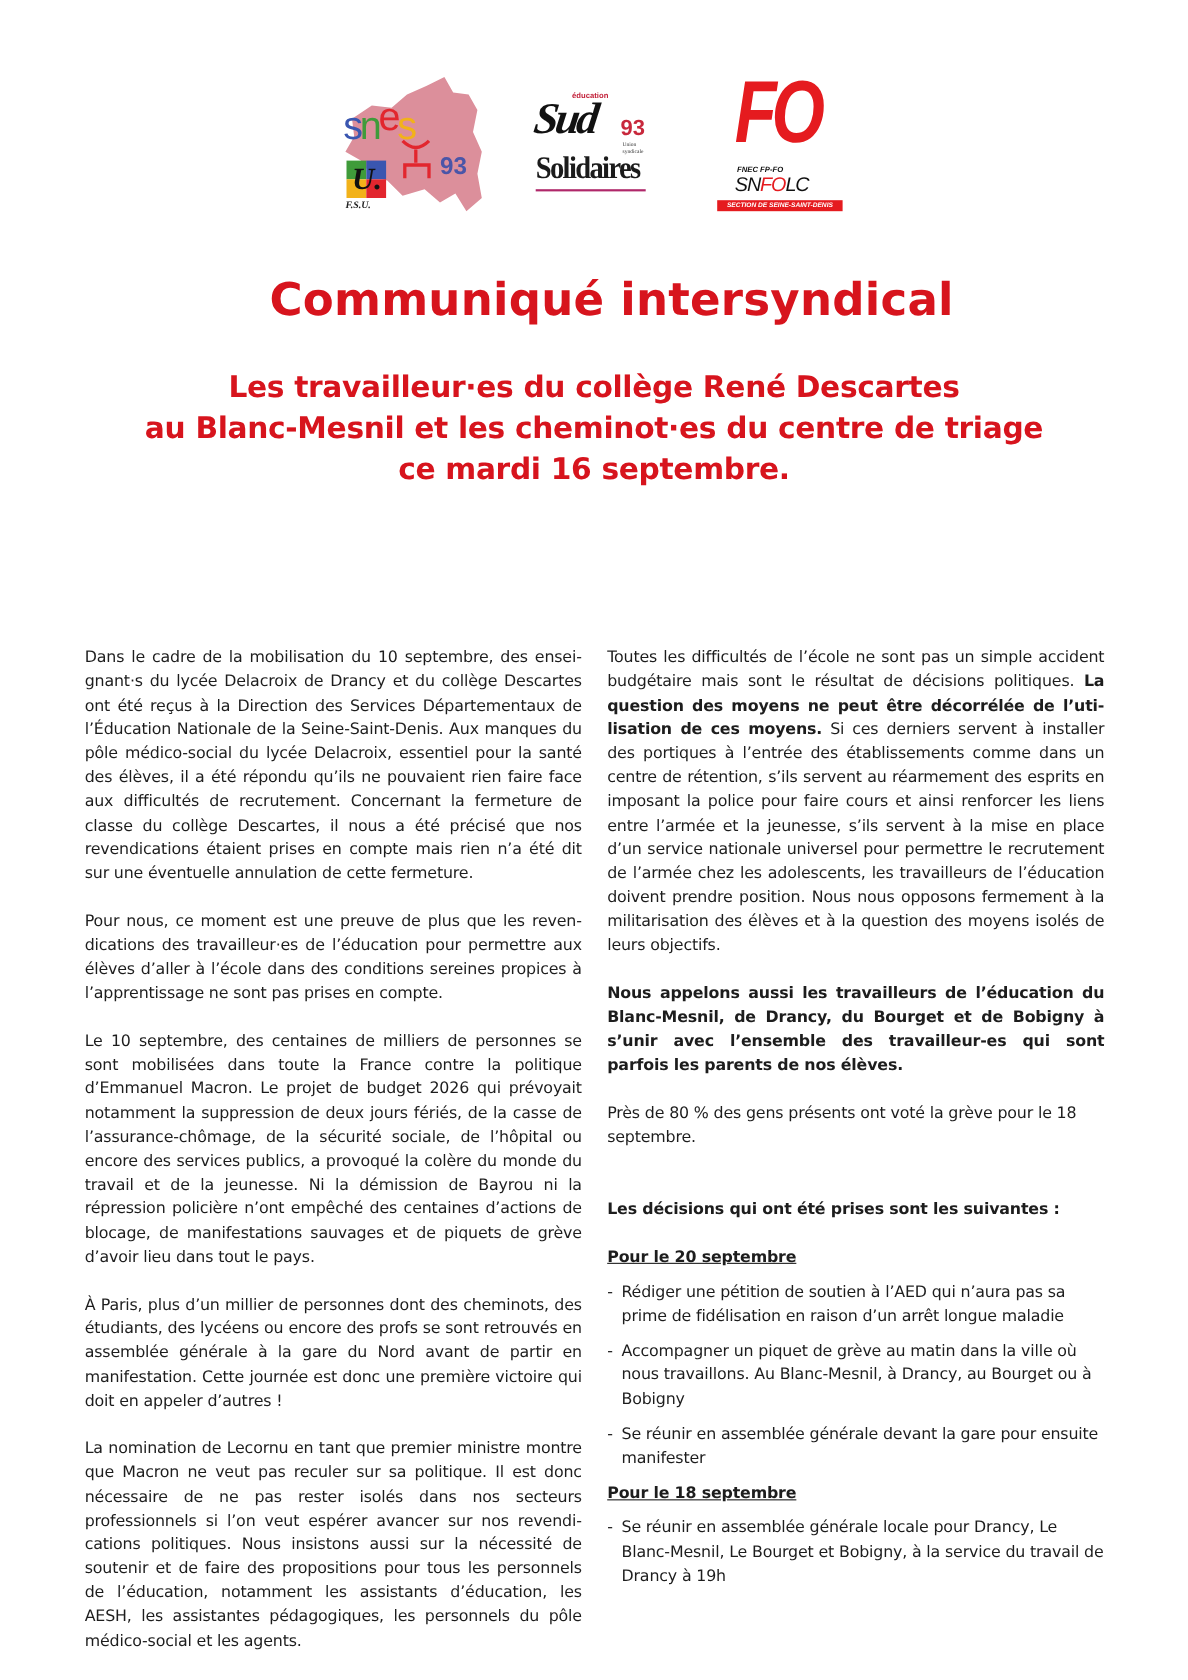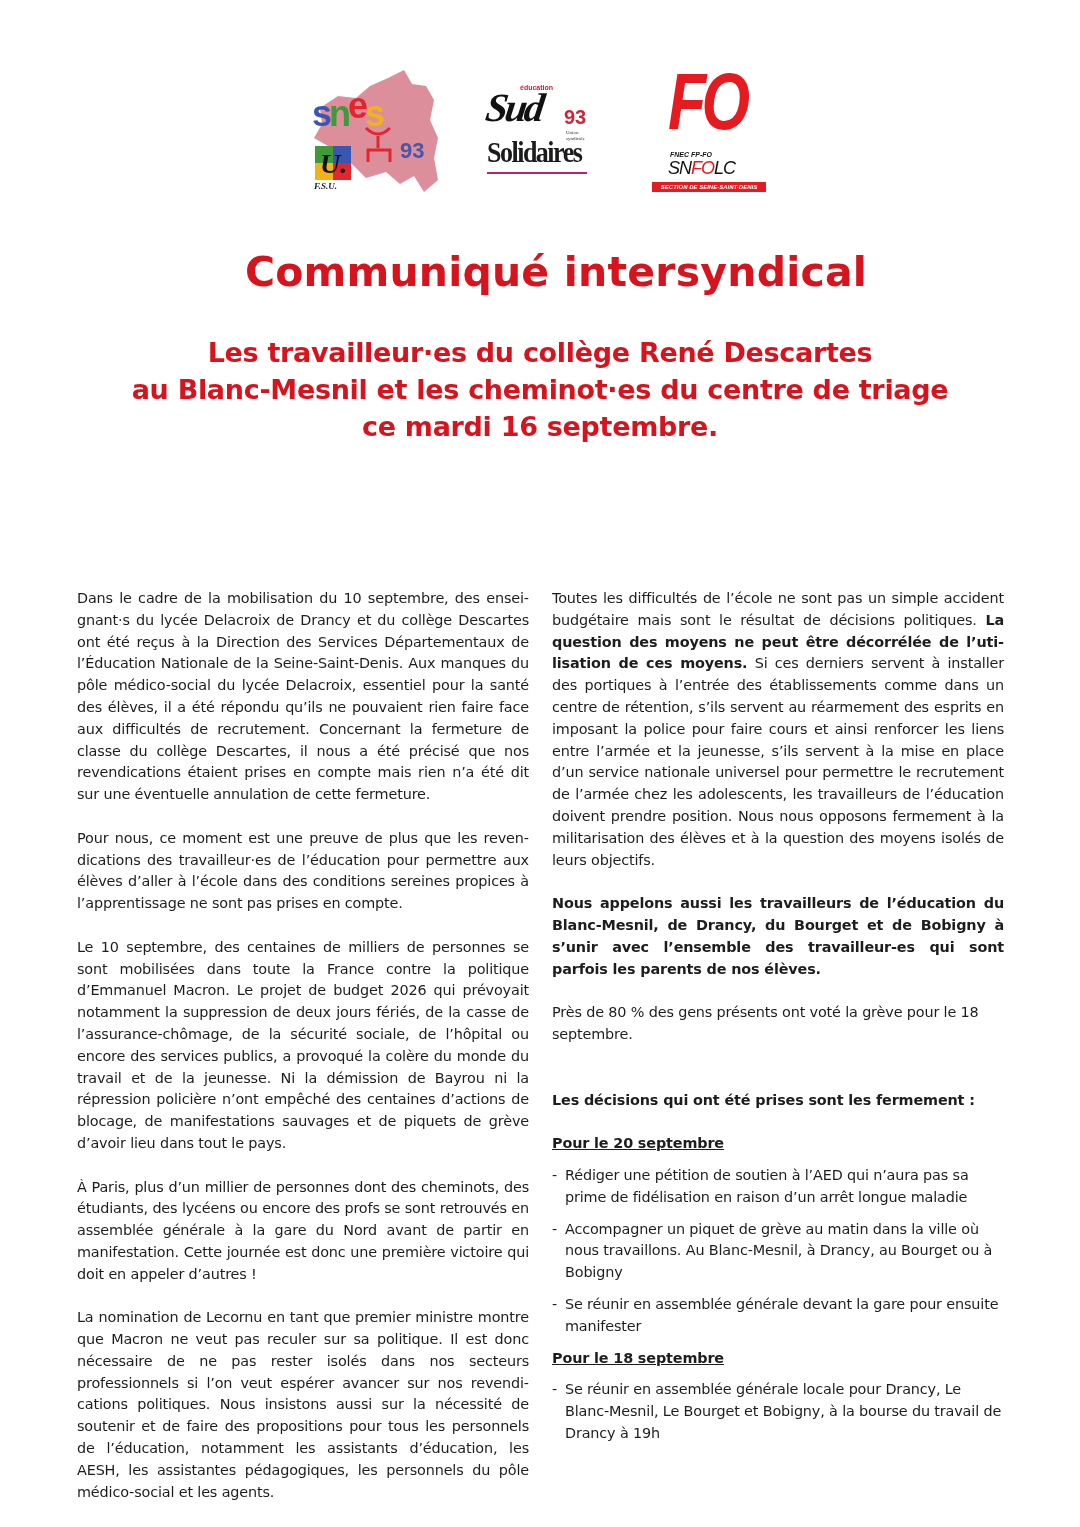--- a/index.html
+++ b/index.html
@@ -6,21 +6,21 @@
   body { width: 1080px; height: 1527px; position: relative; overflow: hidden;
          font-family: "DejaVu Sans", sans-serif; color: #1d1d1d; }
 
   
   .logos { position: absolute; top: 62px; left: 0; width: 1080px; height: 140px; }
   .logo { position: absolute; }
 
   .snes { left: 308px; top: 6px; width: 134px; height: 128px; }
   .snes .map { position: absolute; left: 0; top: 0; width: 134px; height: 128px; }
   .snes .word { position: absolute; top: 28px; left: 4px; font-family: "Liberation Sans", sans-serif;
-                font-weight: bold; font-size: 36px; letter-spacing: -3px; line-height: 1; }
+                font-weight: normal; font-size: 36px; letter-spacing: -3px; line-height: 1; }
   .snes .word span:nth-child(1) { color: #3a56b0; }
   .snes .word span:nth-child(2) { color: #3f9b3a; }
   .snes .word span:nth-child(3) { color: #e2262e; position: relative; top: -8px; }
   .snes .word span:nth-child(4) { color: #f2b21a; }
   .snes .num { position: absolute; left: 92px; top: 70px; font-family: "Liberation Sans", sans-serif;
                font-weight: bold; font-size: 22px; color: #4a55a8; }
   .snes .fsu-block { position: absolute; left: 7px; top: 78px; width: 36px; height: 34px; }
   .snes .fsu-block div { position: absolute; width: 18px; height: 17px; }
   .snes .fsu-label { position: absolute; left: 6px; top: 113px; font-family: "Liberation Serif", serif;
                      font-style: italic; font-weight: bold; font-size: 9px; color: #222; }
@@ -141,26 +141,26 @@
   <p>Le 10 septembre, des centaines de milliers de personnes se sont mobilisées dans toute la France contre la politique d’Emmanuel Macron. Le projet de budget 2026 qui prévoyait notamment la suppression de deux jours fériés, de la casse de l’assurance-chômage, de la sécurité sociale, de l’hôpital ou encore des services publics, a provoqué la colère du monde du travail et de la jeunesse. Ni la démission de Bayrou ni la répression policière n’ont empêché des centaines d’ac­tions de blocage, de manifestations sauvages et de piquets de grève d’avoir lieu dans tout le pays.</p>
   <p>À Paris, plus d’un millier de personnes dont des cheminots, des étudiants, des lycéens ou encore des profs se sont retrouvés en assemblée générale à la gare du Nord avant de partir en manifestation. Cette journée est donc une première victoire qui doit en appeler d’autres !</p>
   <p>La nomination de Lecornu en tant que premier ministre montre que Macron ne veut pas reculer sur sa politique. Il est donc nécessaire de ne pas rester isolés dans nos secteurs professionnels si l’on veut espérer avancer sur nos revendi­cations politiques. Nous insistons aussi sur la nécessité de soutenir et de faire des propositions pour tous les personnels de l’éducation, notamment les assistants d’éducation, les AESH, les assistantes pédagogiques, les personnels du pôle médico-social et les agents.</p>
 </div>
 
 <div class="col col-right">
   <p><span>Toutes les difficultés de l’école ne sont pas un simple acci­dent budgétaire mais sont le résultat de décisions politiques. </span><b>La question des moyens ne peut être décorrélée de l’uti­lisation de ces moyens.</b><span> Si ces derniers servent à installer des portiques à l’entrée des établissements comme dans un centre de rétention, s’ils servent au réarmement des esprits en imposant la police pour faire cours et ainsi renforcer les liens entre l’armée et la jeunesse, s’ils servent à la mise en place d’un service nationale universel pour permettre le recrutement de l’armée chez les adolescents, les travailleurs de l’éducation doivent prendre position. Nous nous oppo­sons fermement à la militarisation des élèves et à la question des moyens isolés de leurs objectifs.</span></p>
   <p class="bold">Nous appelons aussi les travailleurs de l’éducation du Blanc-Mesnil, de Drancy, du Bourget et de Bobigny à s’unir avec l’ensemble des travailleur-es qui sont parfois les parents de nos élèves.</p>
   <p style="text-align:left;">Près de 80 % des gens présents ont voté la grève pour le 18 septembre.</p>
   <div class="spacer"></div>
-  <div class="heading">Les décisions qui ont été prises sont les fermement :</div>
+  <div class="heading">Les décisions qui ont été prises sont les suivantes :</div>
 
   <div class="uhead">Pour le 20 septembre</div>
   <ul>
     <li>Rédiger une pétition de soutien à l’AED qui n’aura pas sa prime de fidélisation en raison d’un arrêt longue maladie</li>
     <li>Accompagner un piquet de grève au matin dans la ville où nous travaillons. Au Blanc-Mesnil, à Drancy, au Bourget ou à Bobigny</li>
     <li>Se réunir en assemblée générale devant la gare pour ensuite manifester</li>
   </ul>
 
   <div class="uhead">Pour le 18 septembre</div>
   <ul>
-    <li>Se réunir en assemblée générale locale pour Drancy, Le Blanc-Mesnil, Le Bourget et Bobigny, à la bourse du travail de Drancy à 19h</li>
+    <li>Se réunir en assemblée générale locale pour Drancy, Le Blanc-Mesnil, Le Bourget et Bobigny, à la service du travail de Drancy à 19h</li>
   </ul>
 </div>
 
 </body></html>

